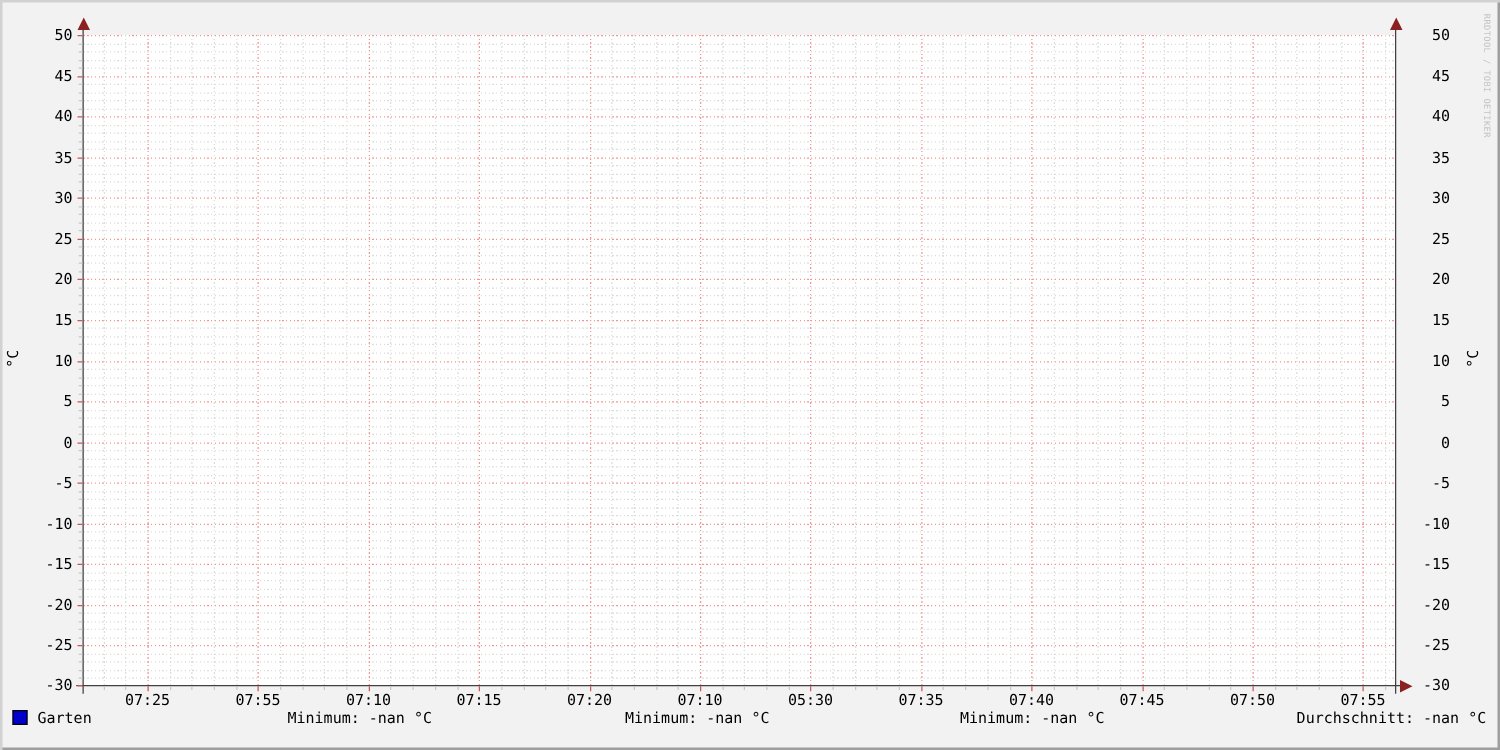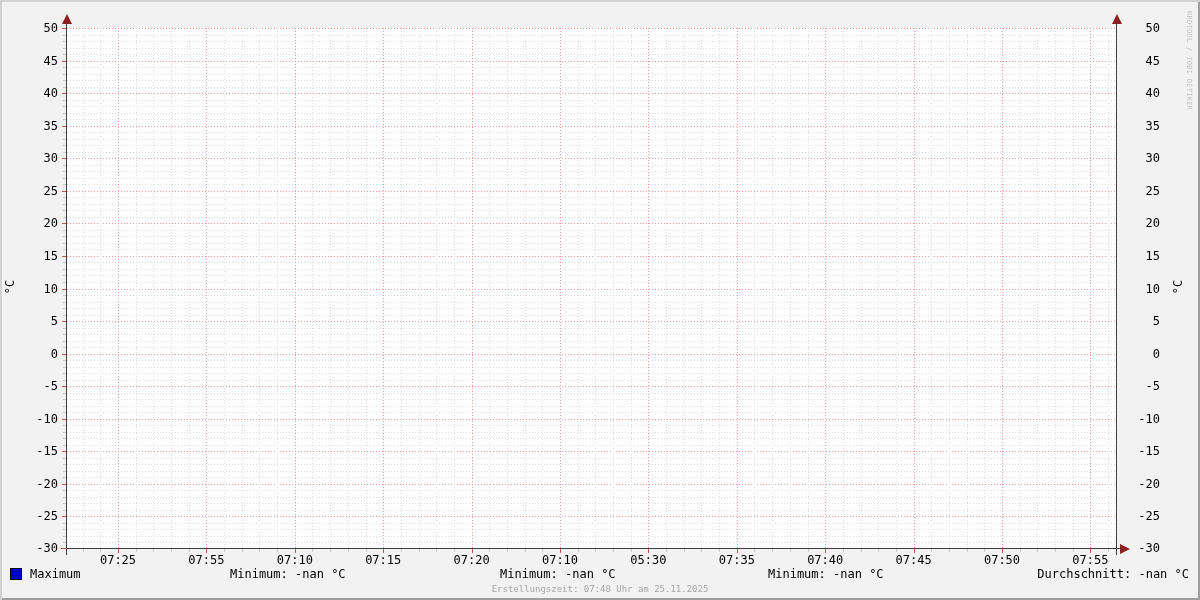--- a/index.html
+++ b/index.html
@@ -214,27 +214,26 @@
     </div>
 
   <div class="axis axis-y-left"></div>
   <div class="axis axis-y-right"></div>
   <div class="axis axis-x"></div>
   <div class="arrow-up arrow-left-x"></div>
   <div class="arrow-up arrow-right-x"></div>
   <div class="arrow-east"></div>
 
   <div class="legend-box" style="background: rgb(0, 0, 204);"></div>
-  <div class="lg lg-name">Maximum</div>
+  <div class="lg lg-name">Garten</div>
   <div class="lg lg-akt">Minimum: -nan °C</div>
   <div class="lg lg-min">Minimum: -nan °C</div>
   <div class="lg lg-max">Minimum: -nan °C</div>
   <div class="lg lg-avg">Durchschnitt: -nan °C</div>
 
-  <div class="footer">Erstellungszeit: 07:48 Uhr am 25.11.2025</div>
 <div class="tick y maj" style="left: 62px; width: 4px; top: 548px;"></div>
     <div class="ylab left" style="top: 541px;">-30</div>
     <div class="ylab right" style="top: 541px;">-30</div>
     <div class="tick y min" style="left: 63px; width: 3px; top: 542.487px;"></div>
     <div class="tick y min" style="left: 63px; width: 3px; top: 535.975px;"></div>
     <div class="tick y min" style="left: 63px; width: 3px; top: 529.462px;"></div>
     <div class="tick y min" style="left: 63px; width: 3px; top: 522.95px;"></div>
     <div class="tick y maj" style="left: 62px; width: 4px; top: 516.438px;"></div>
     <div class="ylab left" style="top: 509.438px;">-25</div>
     <div class="ylab right" style="top: 509.438px;">-25</div>

